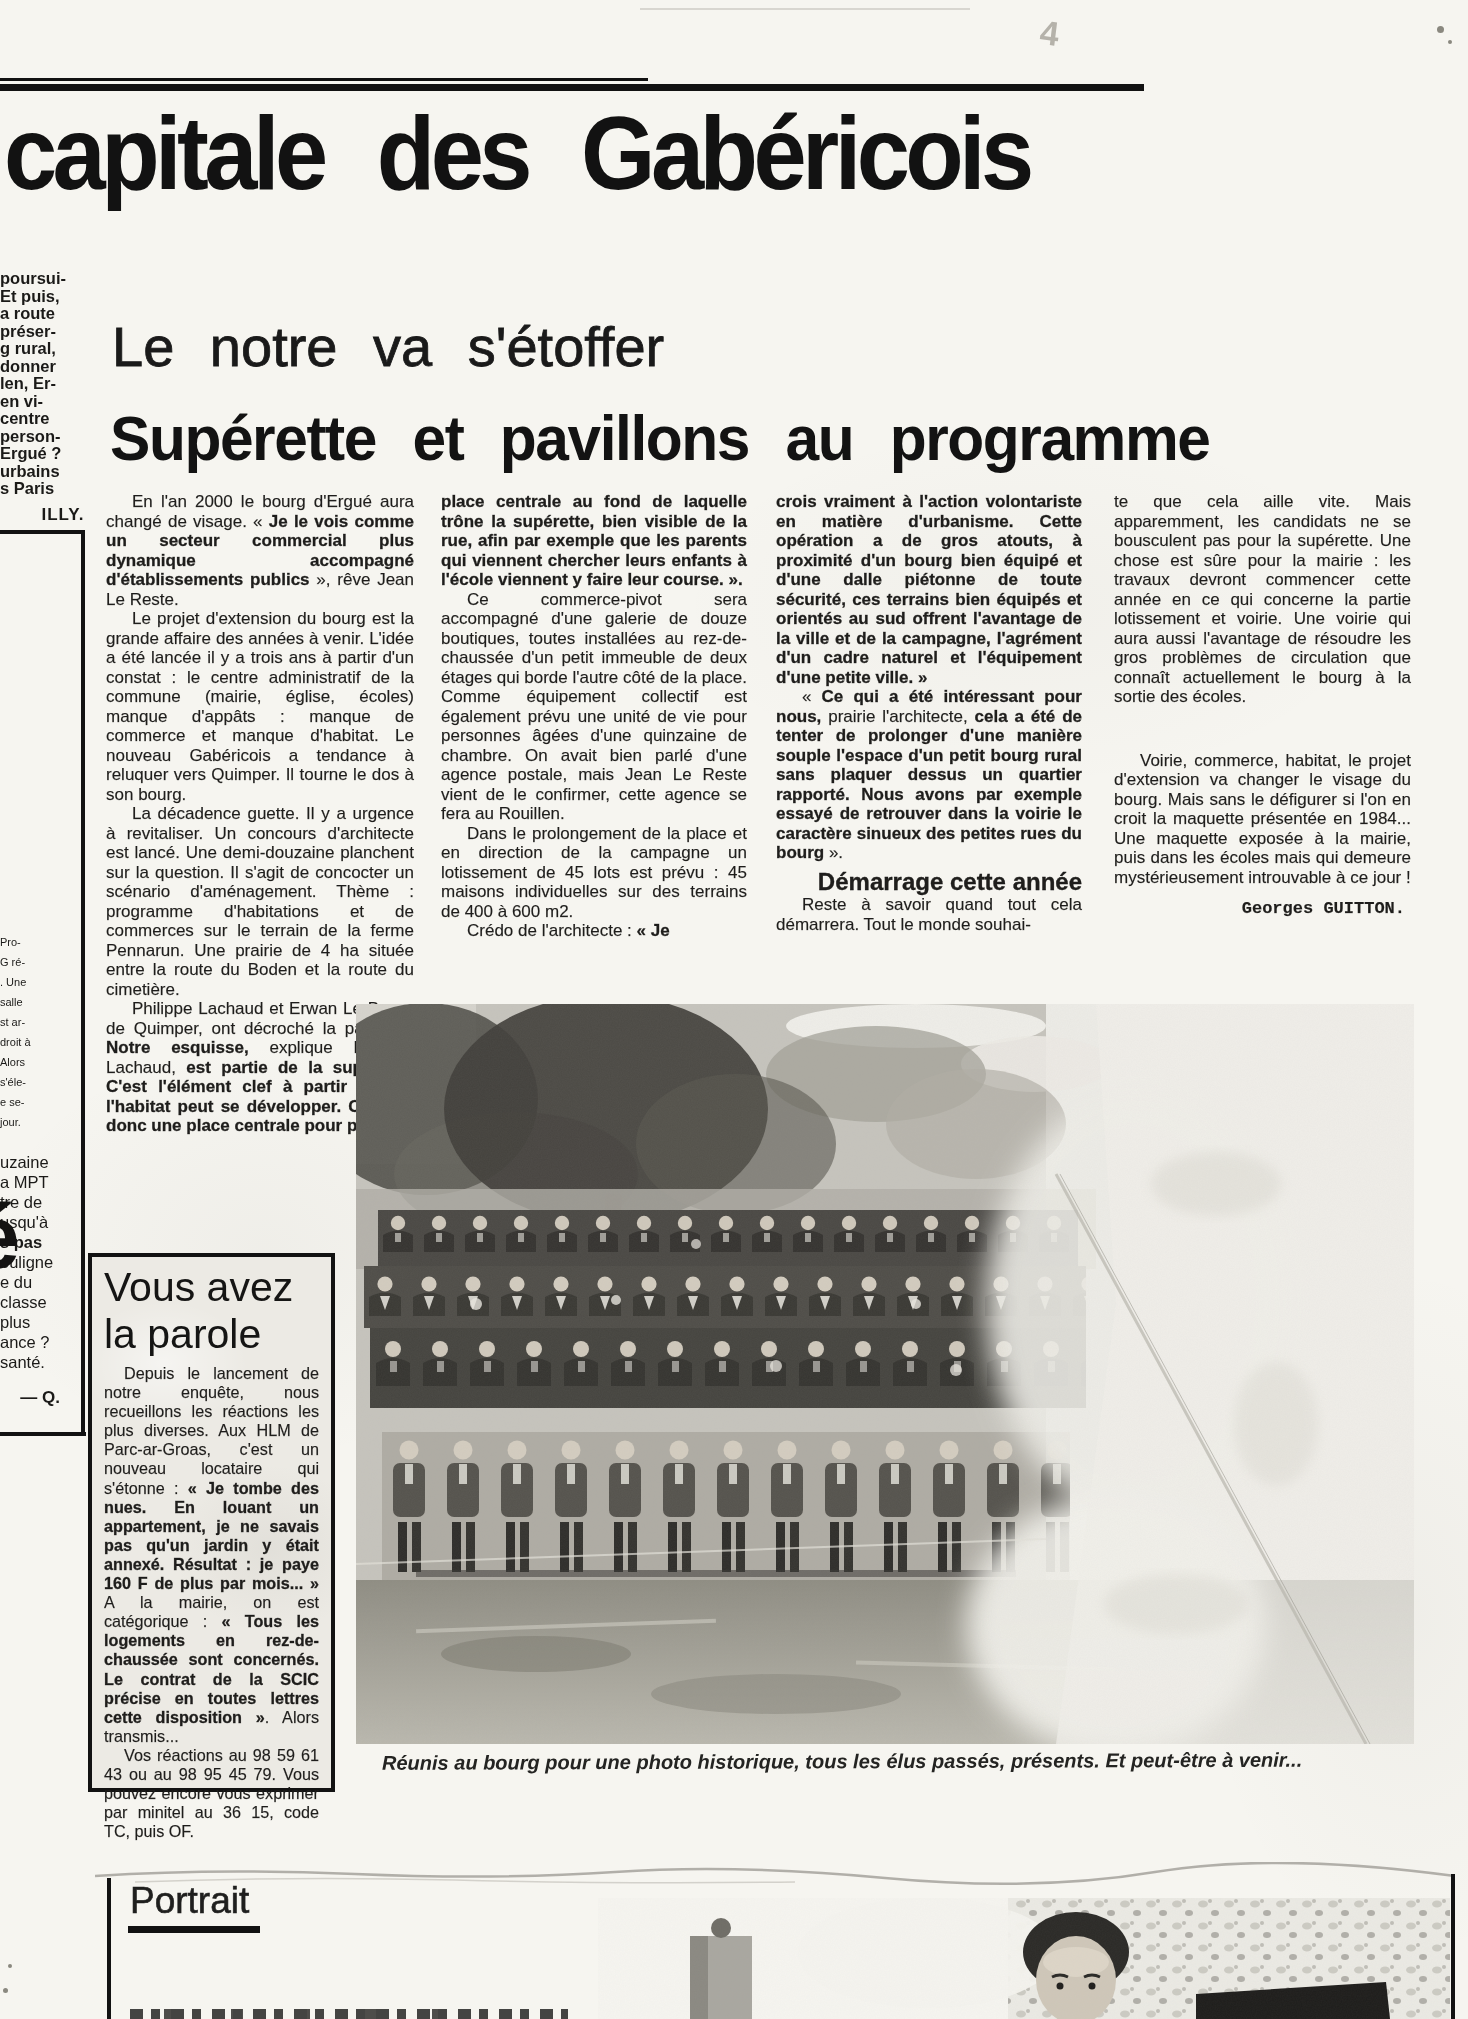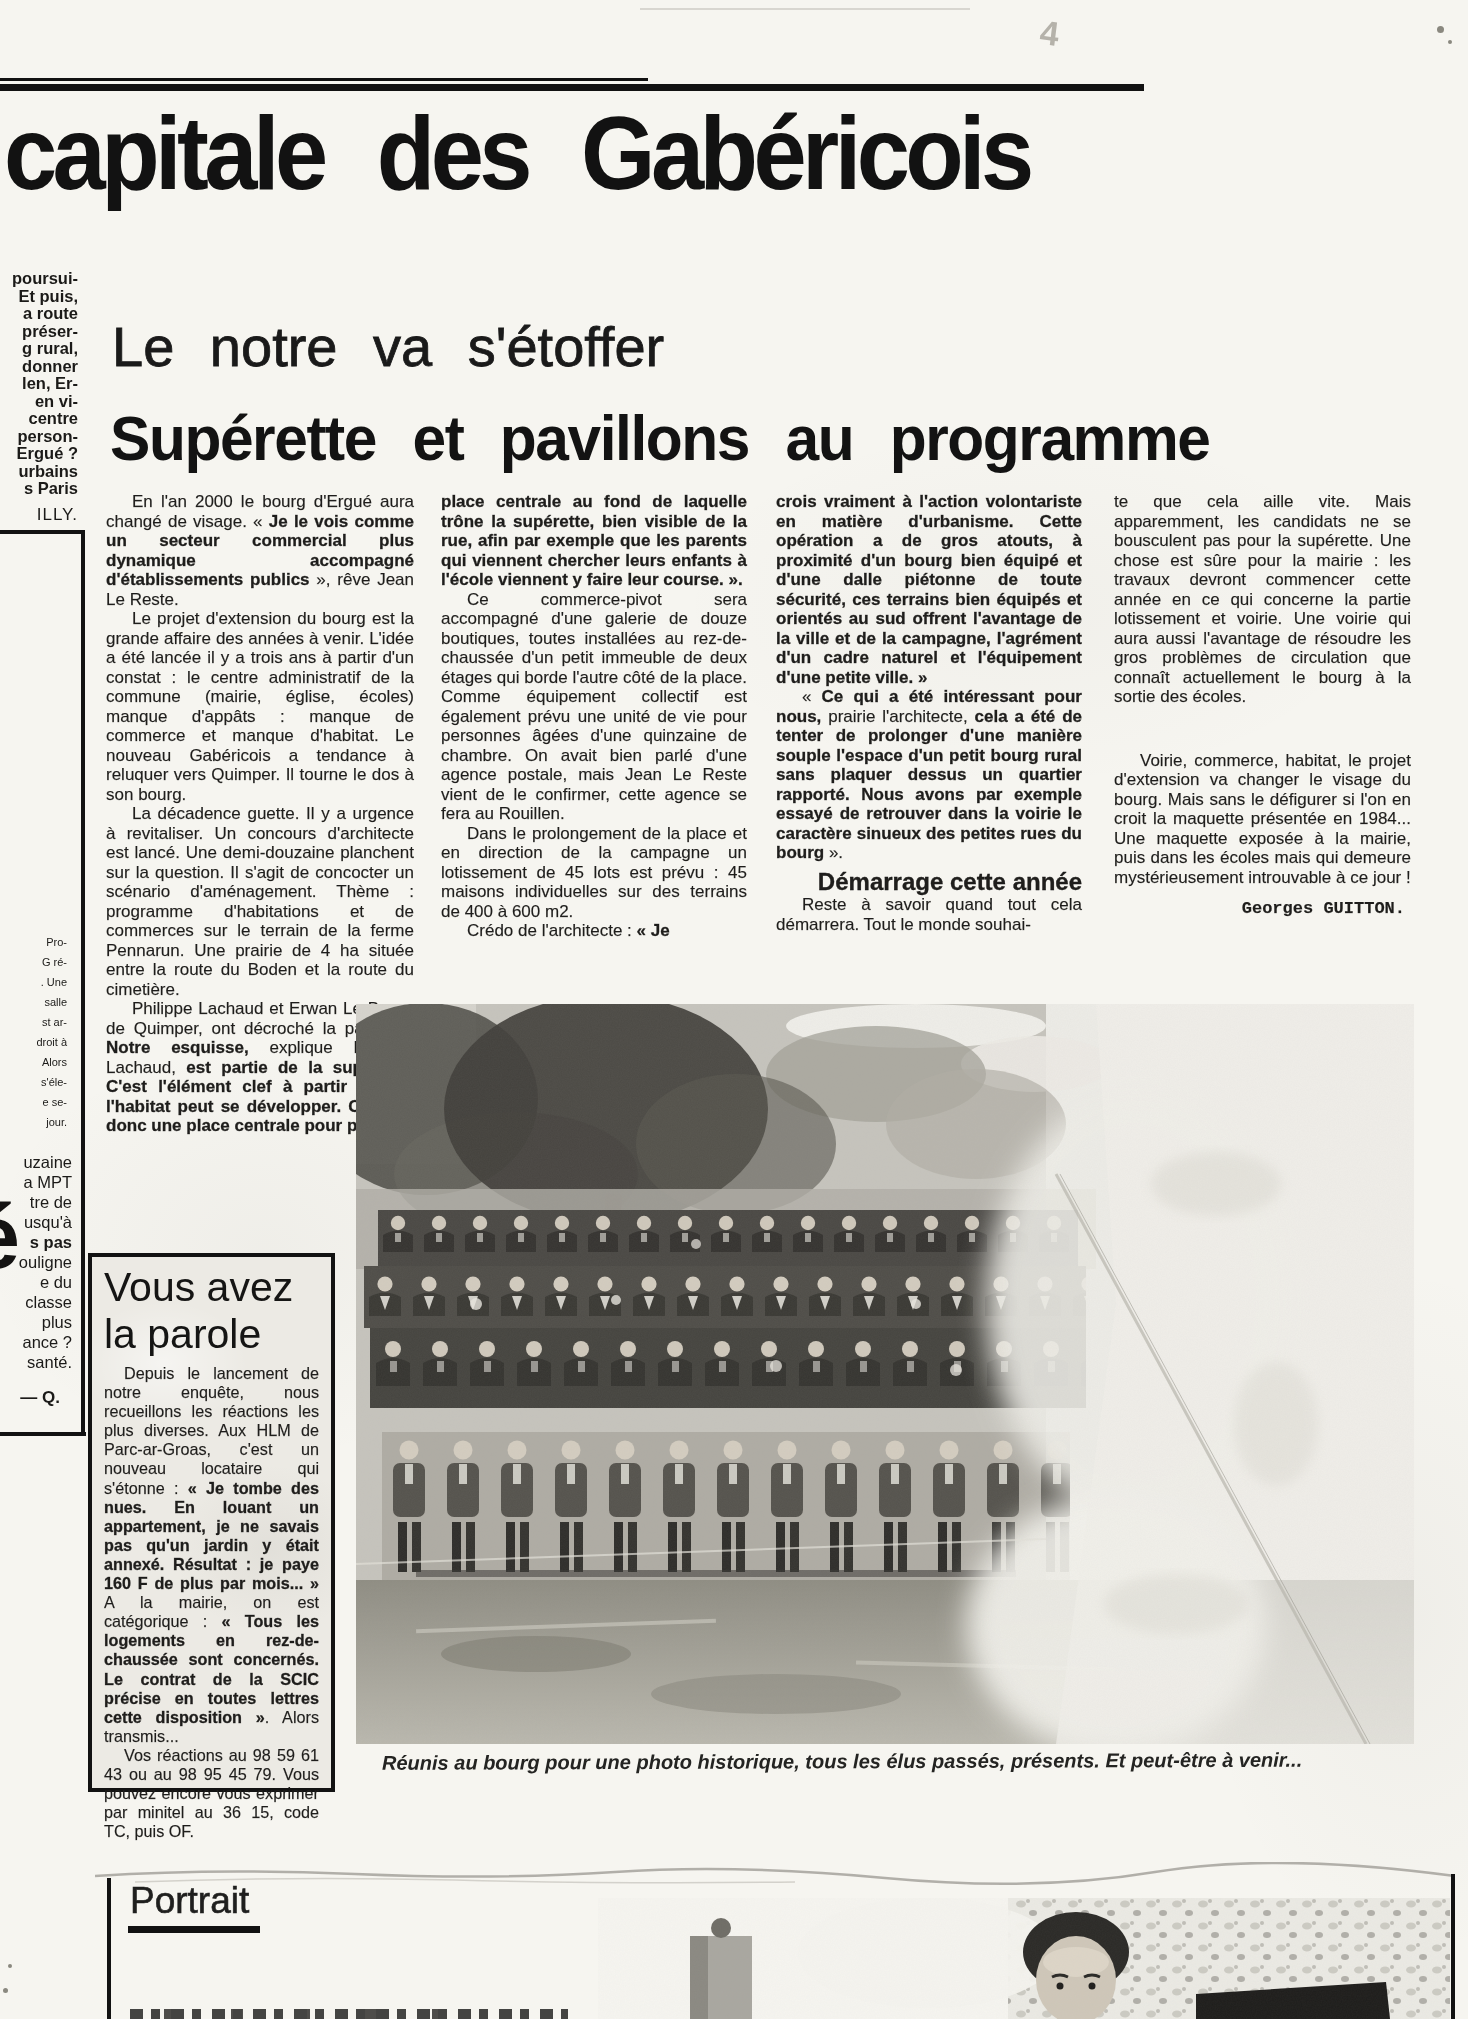--- a/index.html
+++ b/index.html
@@ -22,23 +22,23 @@
   .col{position:absolute;top:492px;font-size:17px;line-height:19.5px;text-align:justify;
     color:#1f1e1c;-webkit-text-stroke:.25px rgba(25,24,22,.55);}
   .col p{margin:0;text-indent:26px;}
   .col p.cont{text-indent:0;}
   .col b, .box-body b{font-weight:700;-webkit-text-stroke:.35px rgba(20,19,17,.7);}
   .subhead{font-weight:700;font-size:24px;text-align:right;text-indent:0 !important;
     margin:9px 0 4px 0 !important;-webkit-text-stroke:.3px #161514;}
   .byline{font-weight:700;text-align:right;text-indent:0 !important;margin-top:12px !important;padding-right:6px;font-family:Liberation Mono, monospace;}
   .gap{height:44px;}
   
-  .margin-block{position:absolute;left:0;text-align:right;white-space:pre-line;color:#1b1a18;}
+  .margin-block{position:absolute;left:0;text-align:left;white-space:pre-line;color:#1b1a18;}
   .mA{top:270px;width:78px;font-size:16.5px;line-height:17.5px;font-weight:700;}
-  .mSigA{top:505px;width:78px;font-size:17px;font-weight:400;letter-spacing:1px;text-align:right;}
+  .mSigA{top:505px;width:78px;font-size:17px;font-weight:700;letter-spacing:1px;text-align:center;padding-left:24px;}
   .mB1{top:932px;width:67px;font-size:11px;line-height:20px;}
   .mB2{top:1152px;width:72px;font-size:16.5px;line-height:20px;}
   .mSigB{top:1388px;width:60px;font-size:17px;font-weight:700;text-align:right;}
   .bigletter{left:-30px;top:1186px;font-size:90px;font-weight:700;color:#141312;}
   
   .box{left:88px;top:1253px;width:239px;height:531px;border:4px solid #121212;
     background:#eceae4;
     background-image:radial-gradient(ellipse 120px 90px at 30% 20%, rgba(255,255,255,.5), transparent 70%),
       radial-gradient(ellipse 140px 120px at 75% 55%, rgba(105,100,92,.08), transparent 70%);}
   .box-title{margin:7px 0 6px 12px;font-size:41px;line-height:47px;font-weight:400;white-space:pre-line;color:#151514;}

